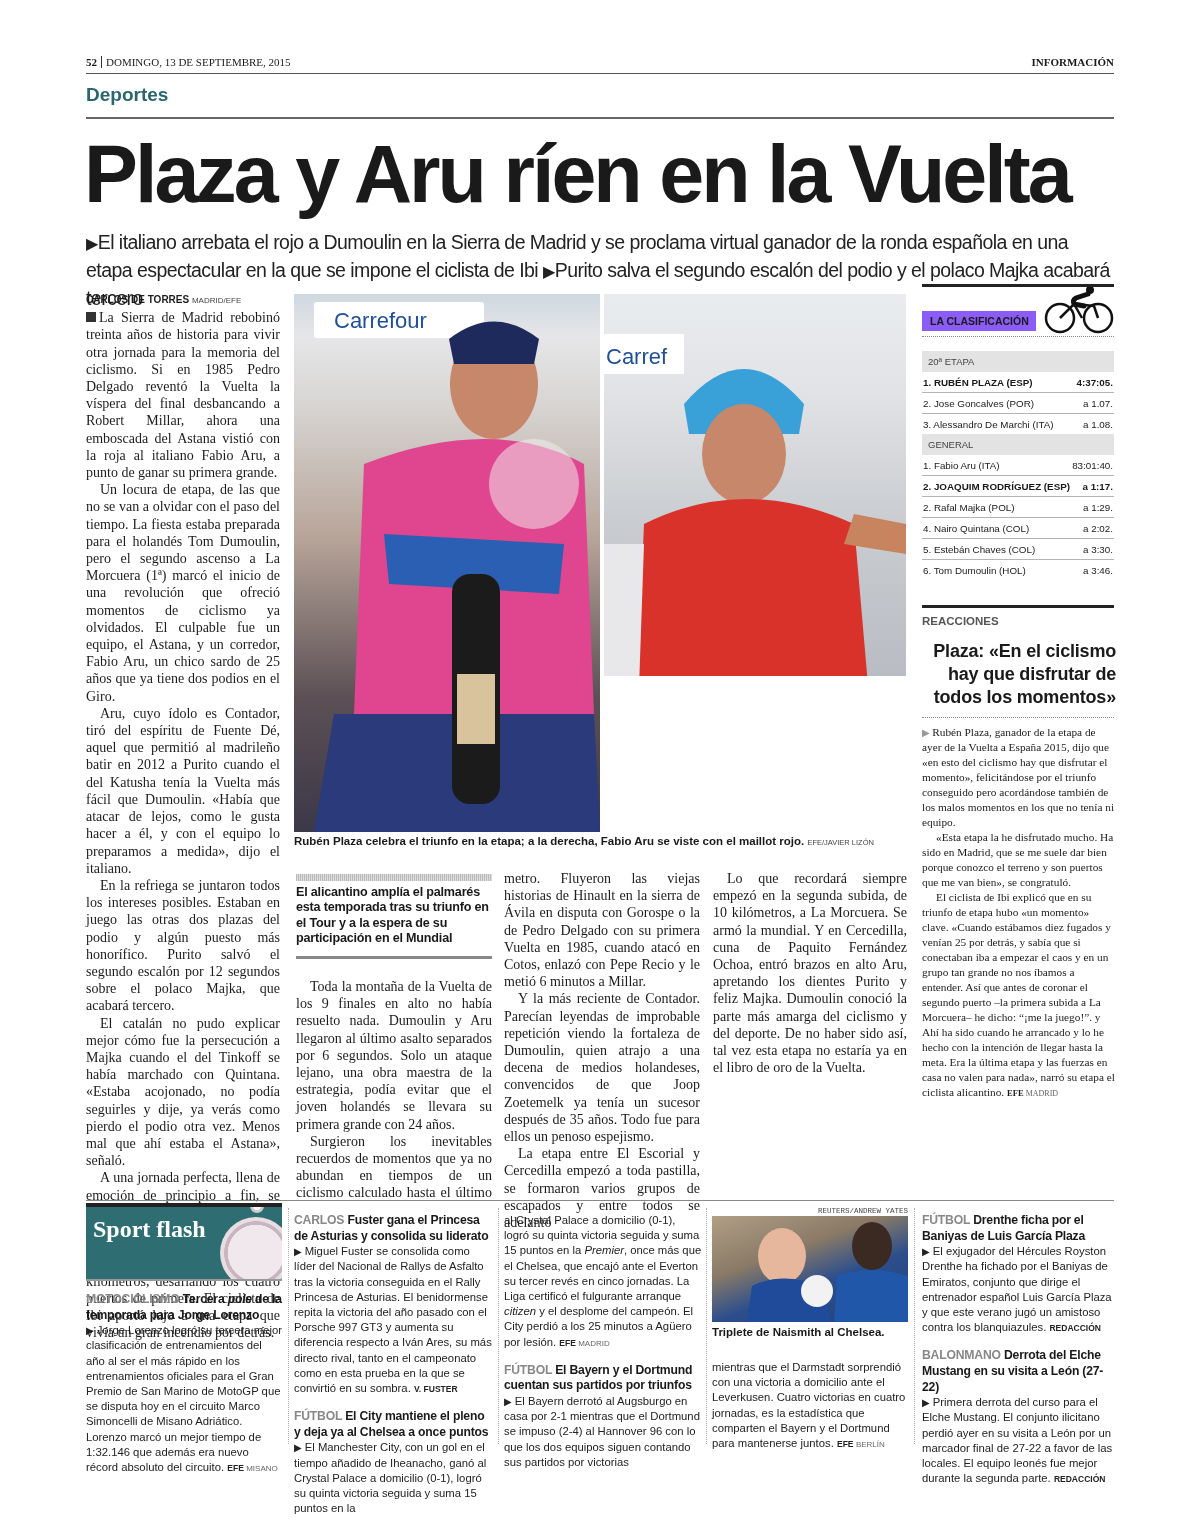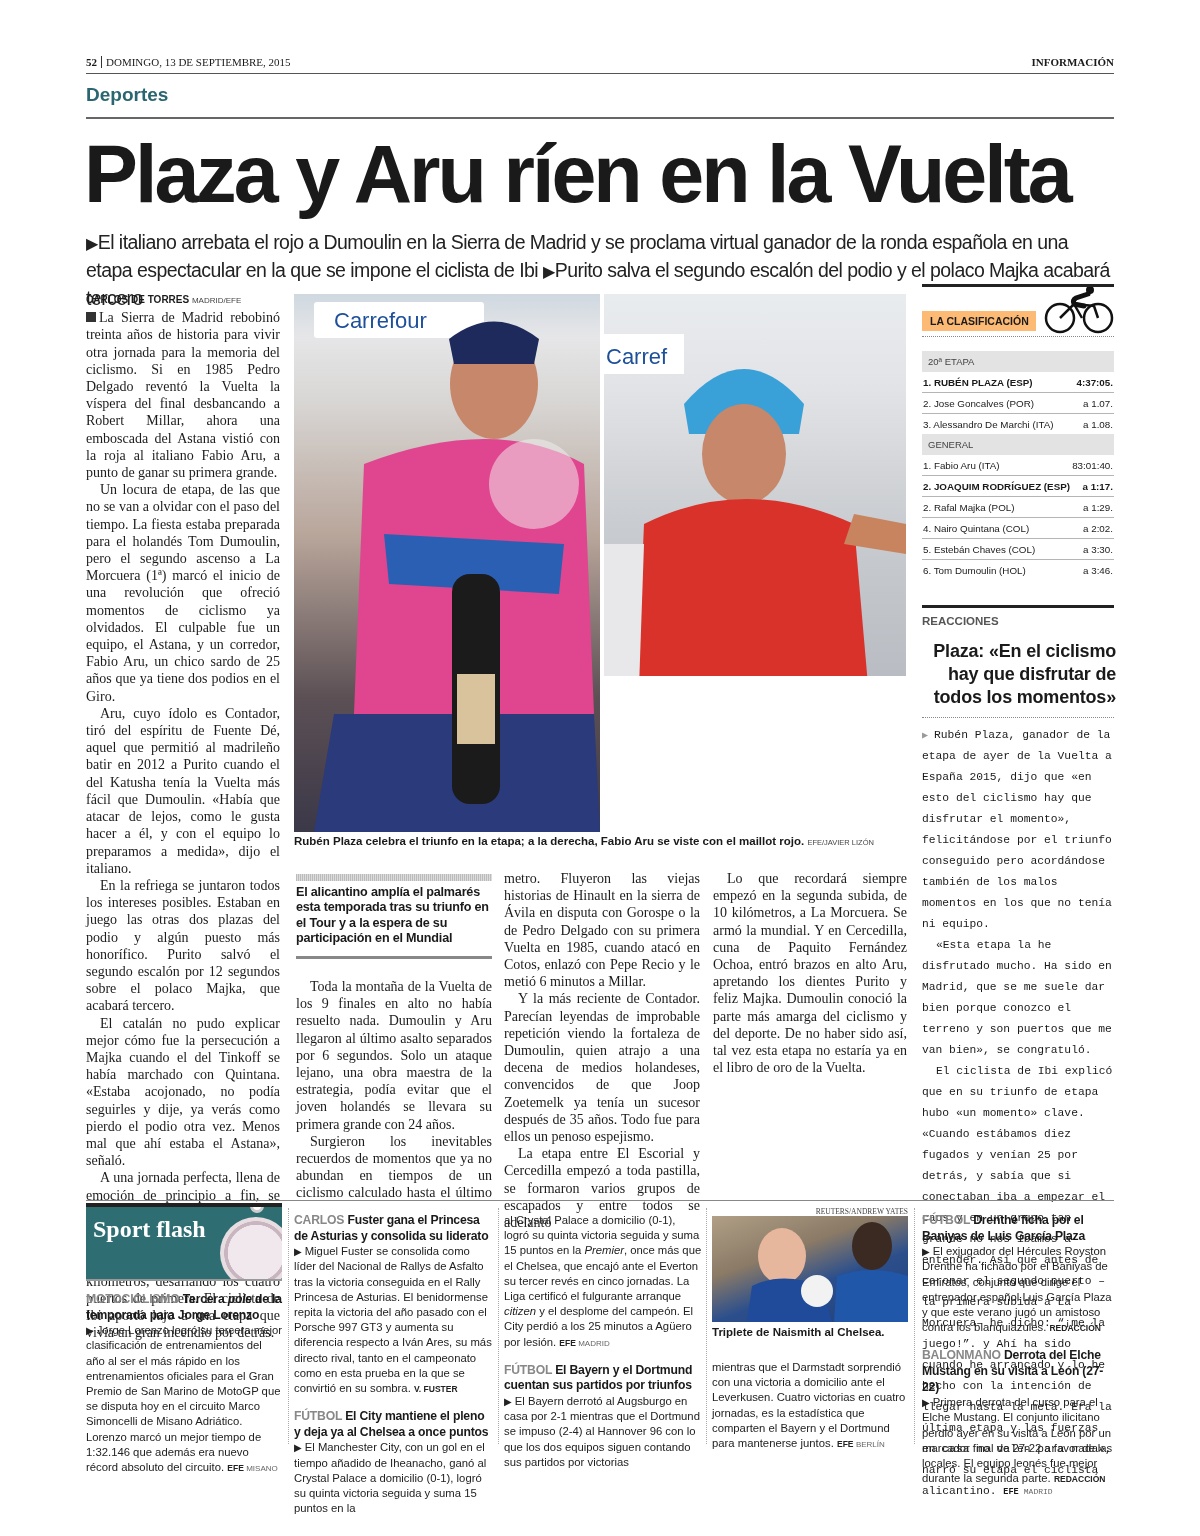--- a/index.html
+++ b/index.html
@@ -28,32 +28,32 @@
   
   .photo { overflow: hidden; }
   .photoL { left: 294px; top: 294px; width: 306px; height: 538px; background: linear-gradient(180deg, #cfd8e0 0%, #e6e6e8 8%, #d8d6d4 20%, #b8a59a 45%, #5c5055 75%, #3b3848 100%); }
   .photoR { left: 604px; top: 294px; width: 302px; height: 382px; background: linear-gradient(180deg, #e9ecef 0%, #e2e3e6 25%, #c9ccd0 60%, #b9bcc2 100%); }
   .caption { left: 294px; top: 835px; width: 612px; font-family: "Liberation Sans", sans-serif; font-size: 11.5px; font-weight: bold; }
   .caption small { font-weight: normal; font-size: 7.5px; color: #444; margin-top: 40px; }
 
   
   .clasif { left: 922px; top: 284px; width: 192px; font-family: "Liberation Sans", sans-serif; }
   .clasif .head { height: 52px; border-top: 3px solid #222; position: relative; }
-  .clasif .title { position: absolute; left: 0; top: 24px; font-weight: bold; font-size: 10.5px; background: #fdba74; padding: 4px 7px 4px 8px; }
+  .clasif .title { position: absolute; left: 0; top: 24px; font-weight: bold; font-size: 10.5px; background: #8b5cf6; padding: 4px 7px 4px 8px; }
   .clasif .dots { border-bottom: 1px dotted #888; margin-top: 0; }
   .ctable { margin-top: 14px; font-size: 9.8px; }
   .ctable .grp { background: #e3e3e3; padding: 5px 6px; color: #444; font-size: 9.5px; }
   .ctable .row { display: flex; justify-content: space-between; padding: 5px 1px 4px 1px; border-bottom: 1px solid #b5b5b5; }
   .ctable .row.bold { font-weight: bold; }
   .ctable .row.nob { border-bottom: none; }
   .react-rule { left: 922px; top: 605px; width: 192px; height: 3px; background: #222; }
   .react-lbl { left: 922px; top: 615px; font-family: "Liberation Sans", sans-serif; font-weight: bold; font-size: 11.5px; color: #555; }
   .react-head { left: 922px; top: 640px; width: 194px; font-family: "Liberation Sans", sans-serif; font-weight: bold; font-size: 18px; line-height: 23px; letter-spacing: -0.2px; text-align: right; }
   .react-dots { left: 922px; top: 717px; width: 192px; border-bottom: 1px dotted #888; }
-  .react-body { left: 922px; top: 725px; width: 193px; font-family: Liberation Mono, monospace; font-size: 11.3px; line-height: 21px; }
+  .react-body { left: 922px; top: 725px; width: 193px; font-family: Liberation Serif, serif; font-size: 11.3px; line-height: 15px; }
   .react-body p { text-indent: 14px; }
   .react-body p.first { text-indent: 0; }
   .gtri { color: #999; font-size: 10px; }
   .sig { font-weight: bold; font-size: 8.5px; }
   .sig small { font-weight: normal; color: #666; font-size: 8px; }
 
   
   .subdeck-top { left: 296px; top: 874px; width: 196px; height: 7px; background: repeating-linear-gradient(90deg, #bbb 0 1px, #ddd 1px 2px); }
   .subdeck { left: 296px; top: 885px; width: 196px; font-family: "Liberation Sans", sans-serif; font-weight: bold; font-size: 12.6px; line-height: 15.4px; letter-spacing: -0.2px; }
   .subdeck-bot { left: 296px; top: 956px; width: 196px; height: 2.5px; background: #888; }
@@ -63,21 +63,21 @@
   .flashbox { left: 86px; top: 1203px; width: 196px; height: 78px; background: #2e6e73; border-top: 4px solid #222; border-bottom: 2px solid #999; overflow: hidden; }
   .flashbox .t { position: absolute; left: 7px; top: 9px; font-family: "Liberation Serif", serif; font-weight: bold; font-size: 24px; color: #fff; }
   .watch { position: absolute; right: -10px; top: 10px; width: 72px; height: 72px; border-radius: 50%; background: radial-gradient(circle at 50% 50%, #f0e8ec 0 55%, #c9b5bf 56% 62%, #e8dde1 63%); }
   .watch .crown { position: absolute; left: 30px; top: -18px; width: 14px; height: 14px; border-radius: 50%; border: 3px solid #ccc; background: #fff; }
   .vsep { width: 0; border-left: 1px dotted #aaa; }
   .brief { font-family: "Liberation Sans", sans-serif; font-size: 11.3px; line-height: 15.2px; color: #222; }
   .brief .kick { color: #888; font-weight: bold; font-size: 12.2px; }
   .brief .bh { font-weight: bold; font-size: 12.2px; line-height: 15.6px; letter-spacing: -0.2px; color: #1a1a1a; }
   .btri { font-size: 10px; margin-right: 3px; }
   .evfoto { left: 712px; top: 1216px; width: 196px; height: 106px; background: linear-gradient(160deg, #b19f86 0%, #8a7a66 35%, #2c4f8c 60%, #1f3f79 100%); overflow: hidden; }
-  .credit-top { left: 712px; top: 1207px; width: 196px; text-align: right; font-family: Liberation Serif, serif; font-size: 7.5px; color: #444; }
+  .credit-top { left: 712px; top: 1207px; width: 196px; text-align: right; font-family: Liberation Mono, monospace; font-size: 7.5px; color: #444; }
   .evcap { left: 712px; top: 1326px; font-family: "Liberation Sans", sans-serif; font-weight: bold; font-size: 11.5px; }
 
   .bike { left: 1044px; top: 284px; }
 </style>
 </head>
 <body>
 
 <div class="abs topbar">
   <span class="pg">52</span><span>DOMINGO, 13 DE SEPTIEMBRE, 2015</span>
   <span class="brand">INFORMACIÓN</span>

